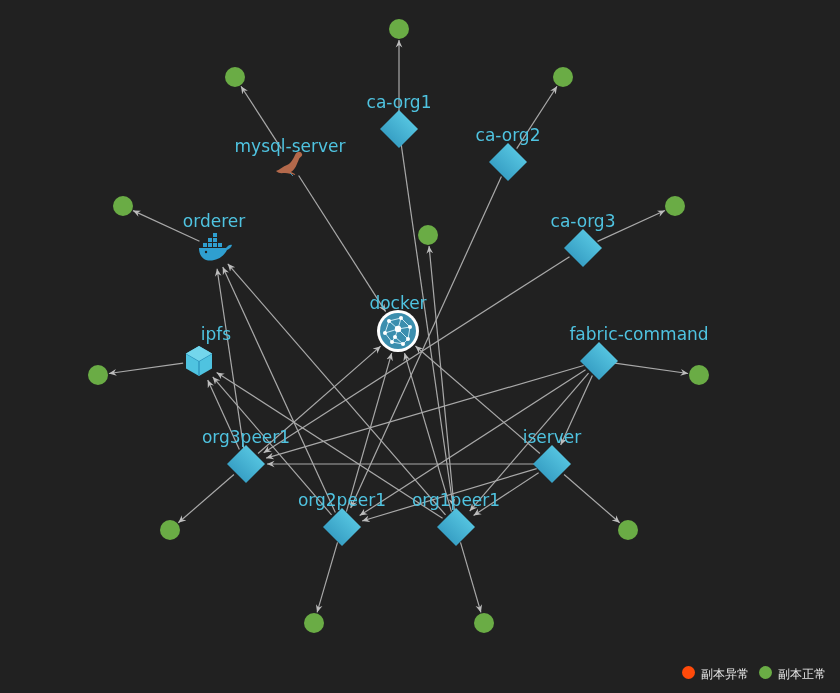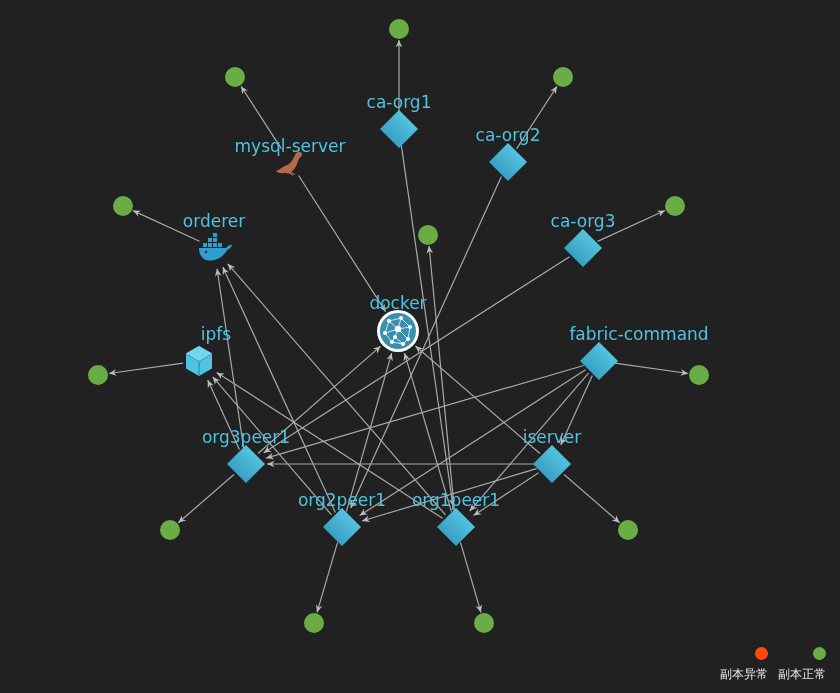--- a/index.html
+++ b/index.html
@@ -1,20 +1,20 @@
 <!DOCTYPE html>
 <html><head>
 <meta charset="utf-8">
 <style>
   html, body { margin: 0; padding: 0; background: #212121; }
   body { width: 840px; height: 693px; position: relative; overflow: hidden; font-family: "DejaVu Sans", sans-serif; }
   #graph { position: absolute; left: 0; top: 0; width: 840px; height: 693px; }
   .node-label { position: absolute; transform: translateX(-50%); color: #4fc3e0; font-size: 17px; white-space: nowrap; }
   .legend { position: absolute; right: 14px; bottom: 10px; display: flex; align-items: center; gap: 10px; font-size: 12px; color: #e6e6e6; }
-  .legend-item { display: flex; align-items: flex-end; gap: 6px; flex-direction: column; }
+  .legend-item { display: flex; align-items: flex-start; gap: 6px; }
   .legend-dot { width: 13px; height: 13px; border-radius: 50%; display: inline-block; }
 </style>
 </head>
 <body>
 
 <svg id="graph" viewBox="0 0 840 693" xmlns="http://www.w3.org/2000/svg">
   <defs>
     <marker id="arrow" viewBox="0 0 10 10" refX="9" refY="5" markerWidth="7" markerHeight="7" orient="auto-start-reverse">
       <path d="M0,1 L9,5 L0,9 L3,5 Z" fill="#bdbdbd"></path>
     </marker>

